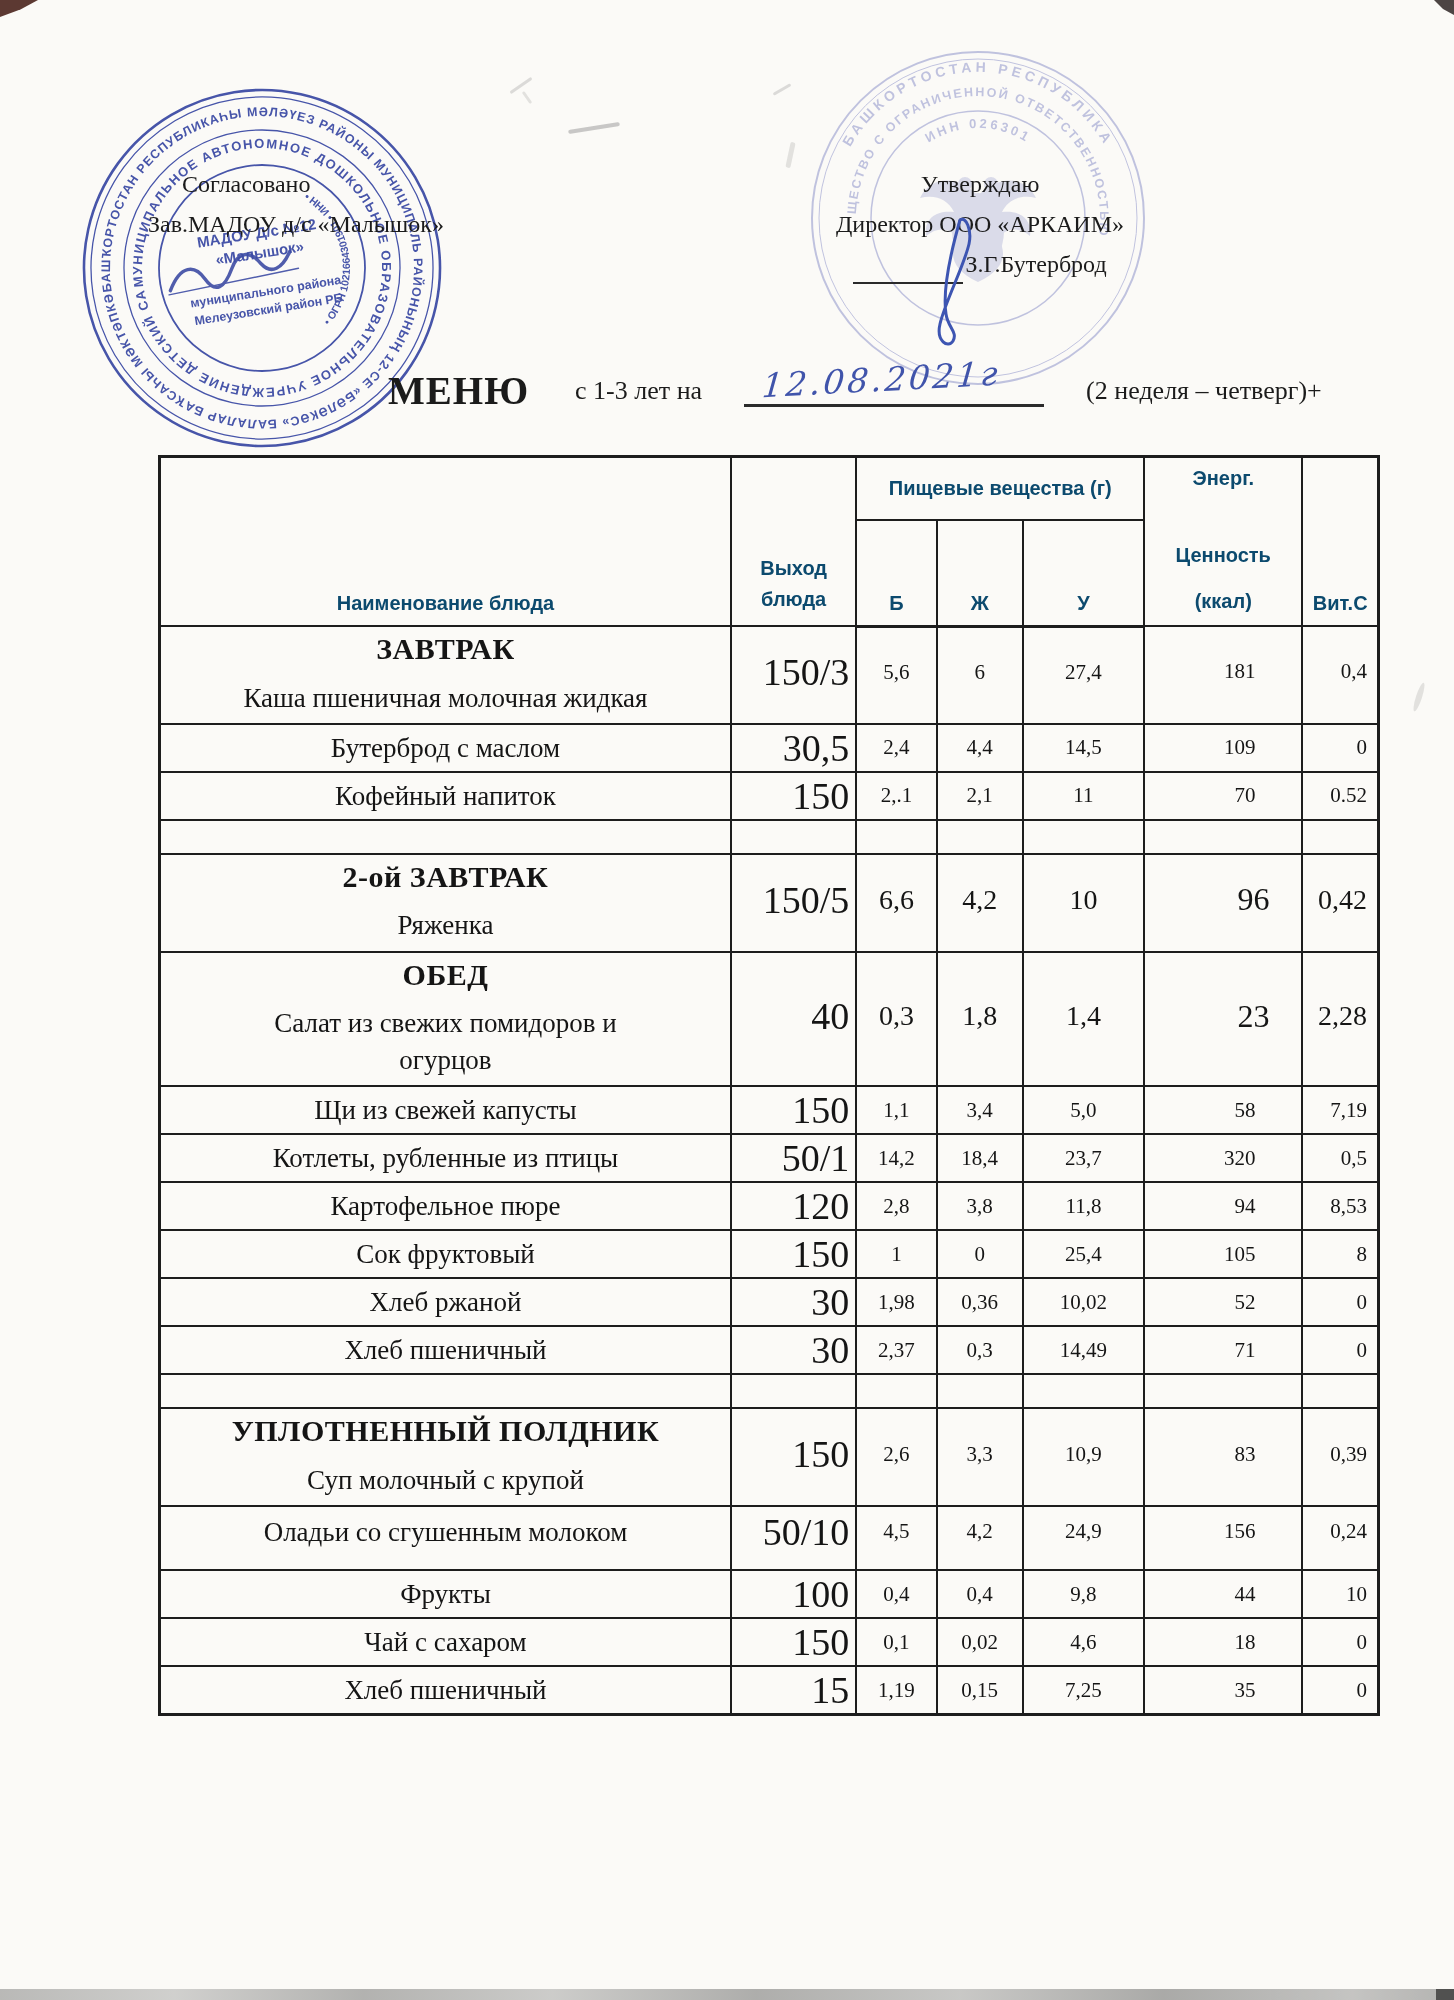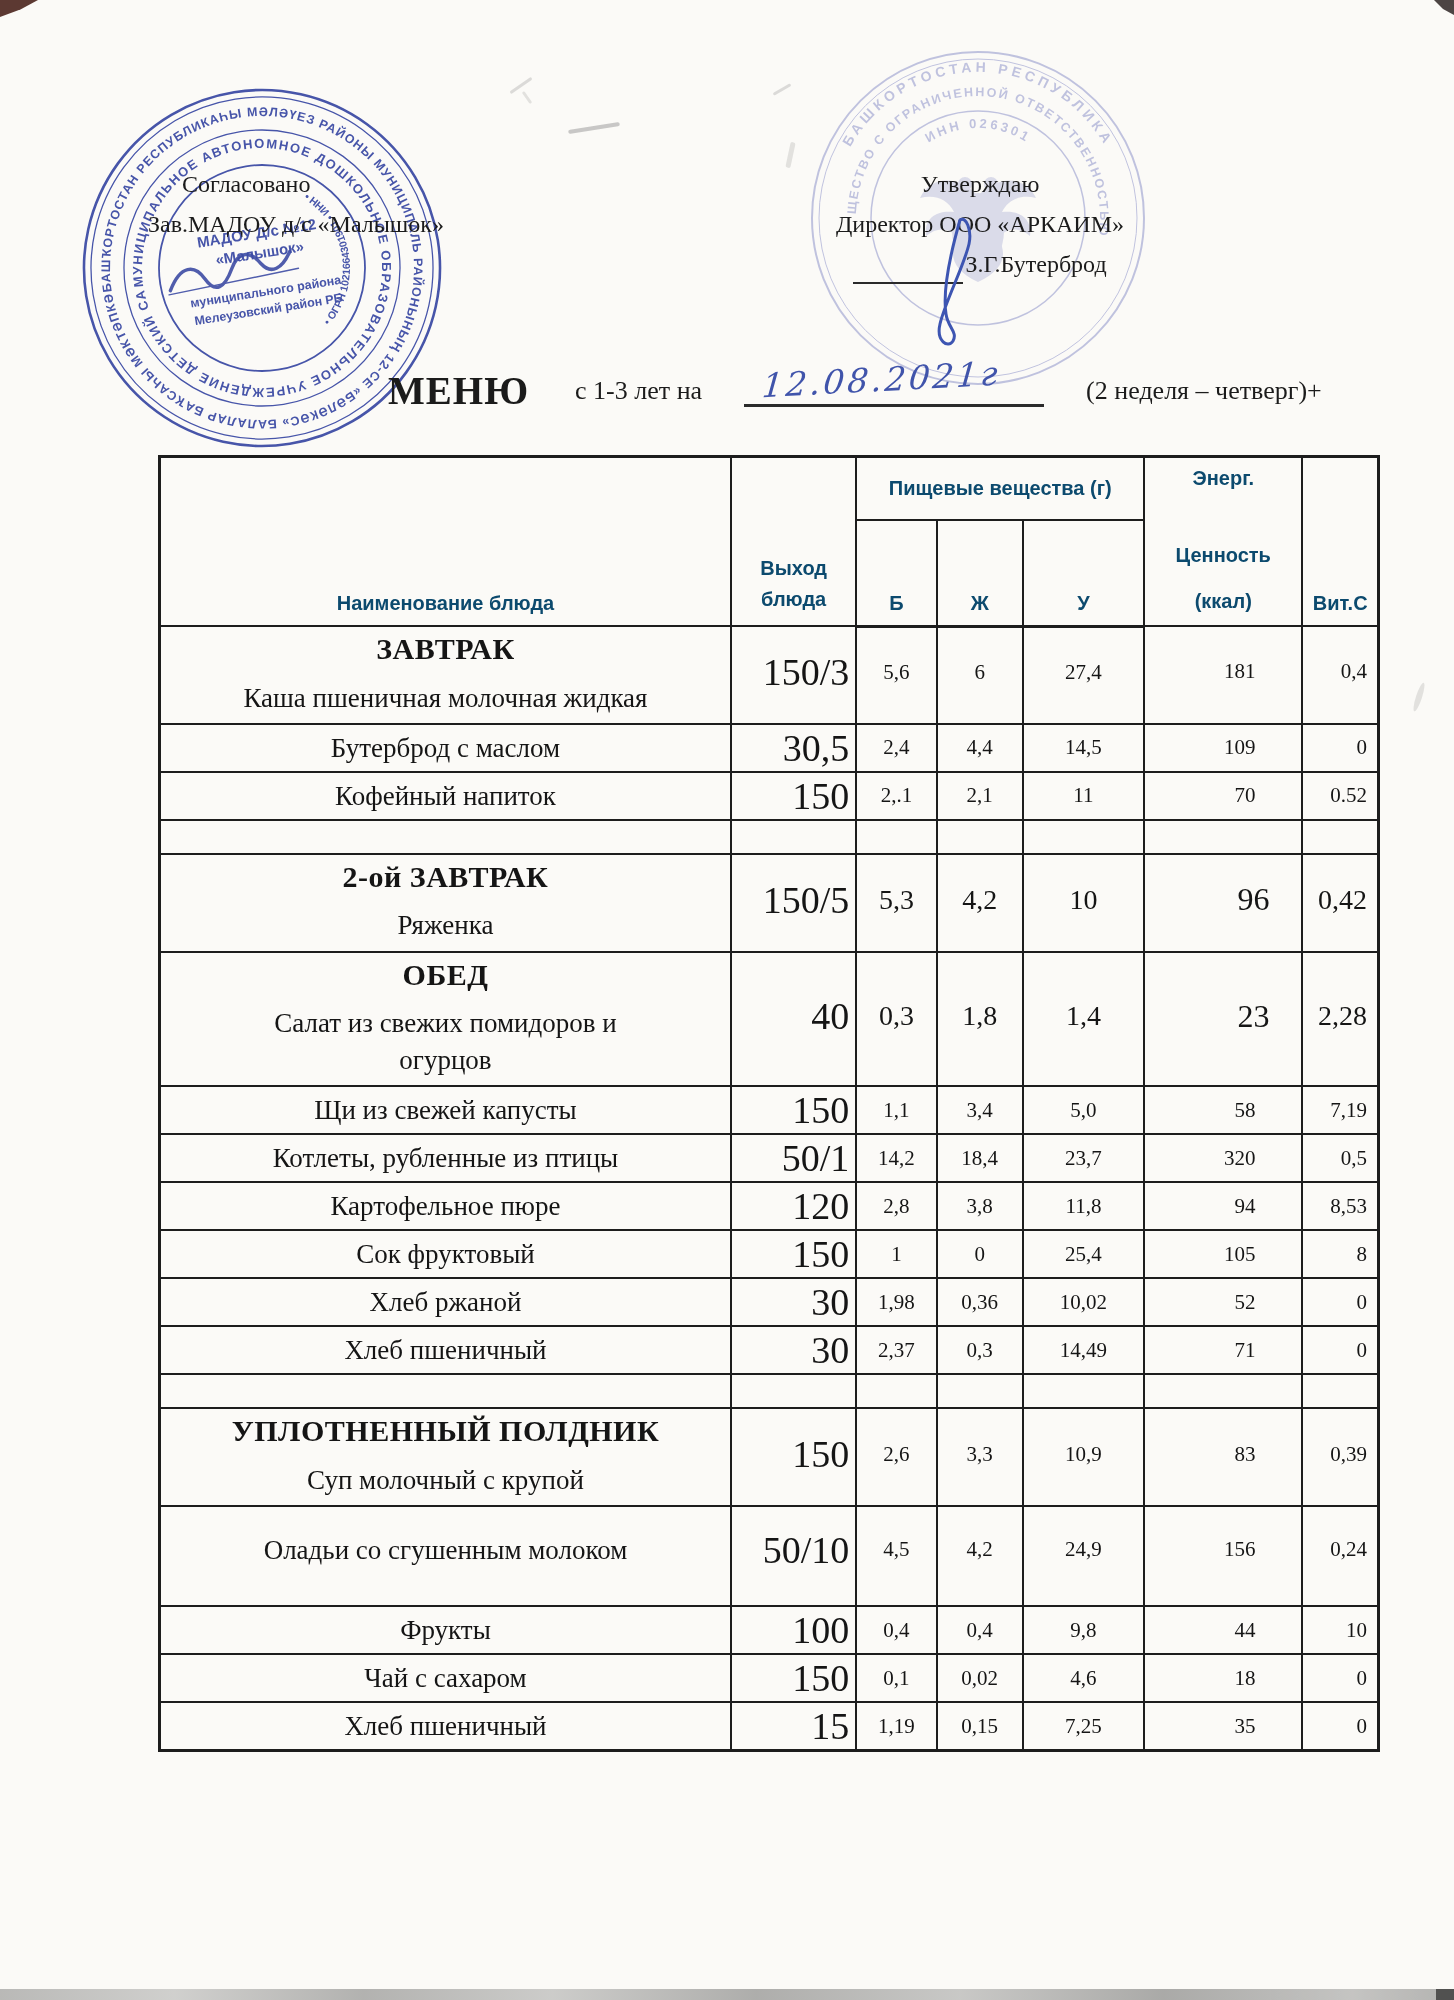--- a/index.html
+++ b/index.html
@@ -59,21 +59,21 @@
   .c-out{text-align:right;font-size:38px;padding-right:6px;}
   .c-b,.c-f,.c-c{text-align:center;font-size:21px;}
   .c-kcal{text-align:right;padding-right:46px;font-size:21px;}
   .c-vitc{text-align:right;padding-right:10px;font-size:21px;}
   .r-dish{height:45px;}
   .r-empty{height:34px;}
   .r-sec{height:96px;}
   .r-sec td{vertical-align:bottom;padding-bottom:7px;}
   .r-sec .sec{margin-bottom:10px;}
   .r-sec2{height:112px;}
-  .r-tall{height:100px;}
+  .r-tall{height:64px;}
   .r-tall td{vertical-align:bottom;padding-bottom:14px;}
   .r-big .c-b,.r-big .c-f,.r-big .c-c,.r-big .c-vitc{font-size:28px;}
   .r-big .c-kcal{font-size:32px;padding-right:32px;}
   
   .stamp-left{position:absolute;left:70px;top:86px;transform:rotate(-9deg);opacity:.93;}
   .stamp-right{position:absolute;left:798px;top:46px;opacity:.42;}
   .sig-right{position:absolute;left:896px;top:212px;}
   svg text{font-family:"Liberation Sans","DejaVu Sans",sans-serif;}
 </style>
 </head>
@@ -253,21 +253,21 @@
             <td class="c-c"></td>
             <td class="c-kcal"></td>
             <td class="c-vitc"></td>
           </tr>
           <tr class="r-sec r-big">
             <td class="c-name">
               <div class="sec">2-ой ЗАВТРАК</div>
               <div class="dish">Ряженка</div>
             </td>
             <td class="c-out">150/5</td>
-            <td class="c-b">5,3</td>
+            <td class="c-b">6,6</td>
             <td class="c-f">4,2</td>
             <td class="c-c">10</td>
             <td class="c-kcal">96</td>
             <td class="c-vitc">0,42</td>
           </tr>
           <tr class="r-sec r-sec2 r-big">
             <td class="c-name">
               <div class="sec">ОБЕД</div>
               <div class="dish">Салат из свежих помидоров и</div>
               <div class="dish">огурцов</div>

